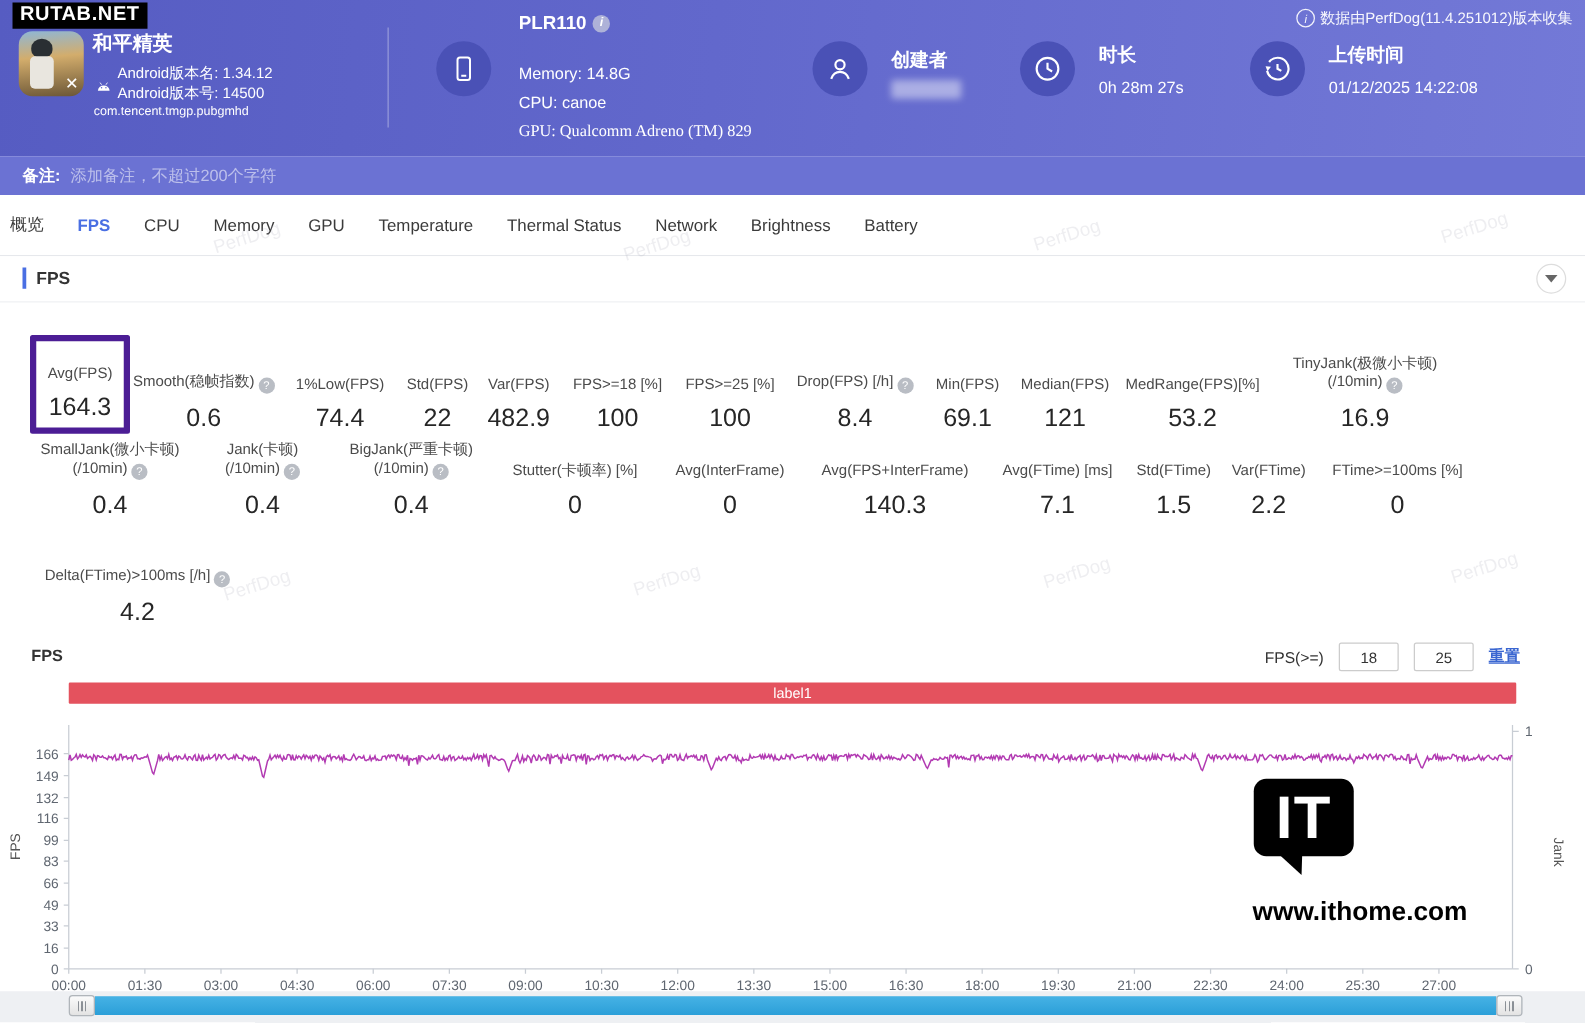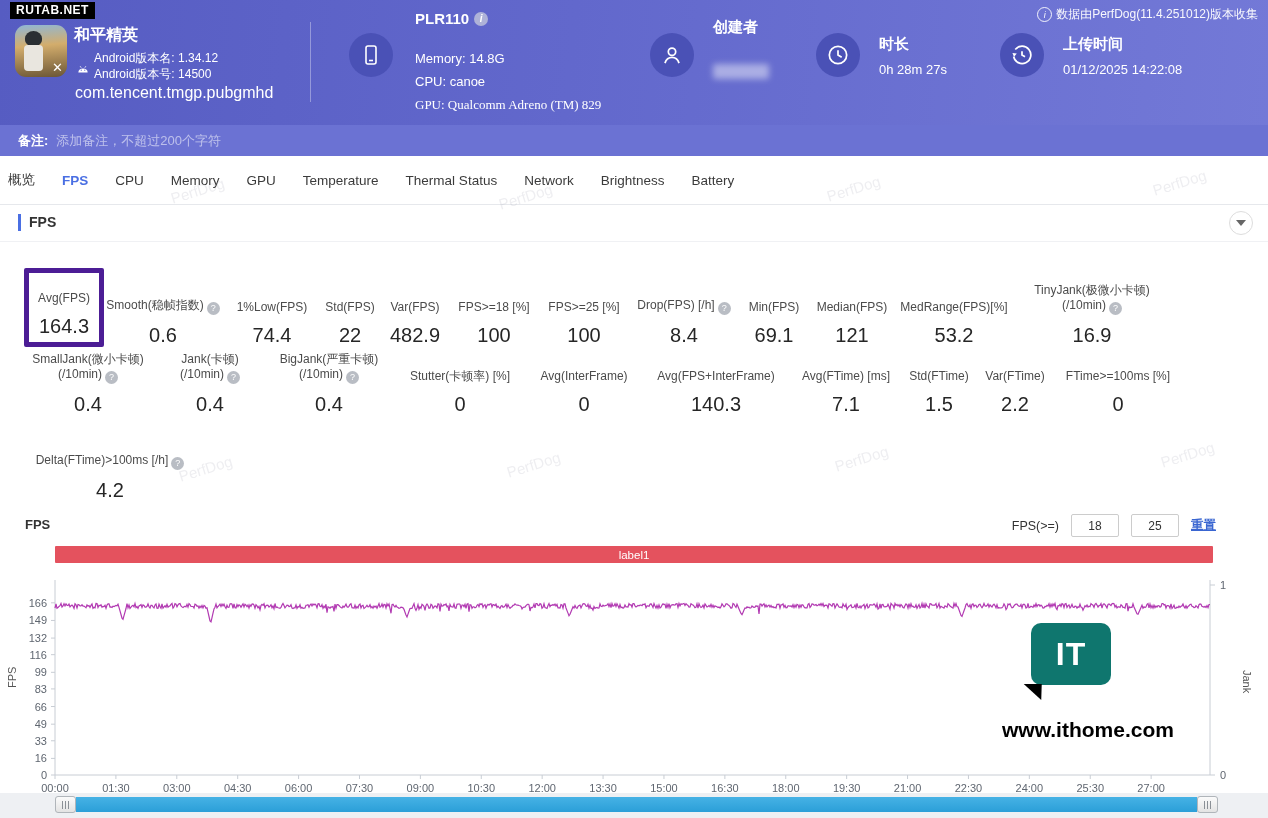--- a/index.html
+++ b/index.html
@@ -2,32 +2,32 @@
 <html><head>
 <meta charset="utf-8">
 <style>
   html,body{margin:0;padding:0;}
   body{width:1268px;height:818px;position:relative;overflow:hidden;background:#fff;
        font-family:"Liberation Sans","DejaVu Sans",sans-serif;-webkit-font-smoothing:antialiased;}
   
   .header{position:absolute;left:0;top:0;width:1268px;height:125px;
           background:linear-gradient(95deg,#565cc2 0%,#6268cc 45%,#7379d7 100%);color:#fff;}
   .rutab{position:absolute;left:10px;top:2px;background:#000;color:#fff;font-weight:bold;
-         font-size:12px;padding:1px 6px 2px;letter-spacing:.5px;}
+         font-size:16px;padding:1px 6px 2px;letter-spacing:.5px;}
   .app-icon{position:absolute;left:15px;top:25px;width:52px;height:52px;border-radius:11px;
             background:linear-gradient(175deg,#8fb7d6 0%,#d3ad6c 40%,#6b5636 100%);overflow:hidden;}
   .app-icon::before{content:"";position:absolute;left:10px;top:6px;width:17px;height:15px;
             border-radius:50% 50% 40% 40%;background:#2a2f33;}
   .app-icon::after{content:"";position:absolute;left:9px;top:20px;width:19px;height:26px;
             border-radius:4px;background:#e9e6df;}
   .ai-x{position:absolute;right:4px;bottom:2px;color:#fff;font-weight:bold;font-size:13px;}
   .app-name{position:absolute;left:74px;top:25px;font-size:16px;font-weight:bold;}
   .android-row{position:absolute;left:76px;top:50px;font-size:12px;line-height:16px;display:flex;}
   .android-glyph{width:14px;margin-right:4px;margin-top:6px;flex:0 0 auto;}
-  .pkg{position:absolute;left:75px;top:84px;font-size:16px;}
+  .pkg{position:absolute;left:75px;top:84px;font-size:10px;}
   .vdiv{position:absolute;left:310px;top:22px;width:1px;height:80px;background:rgba(255,255,255,.35);}
   .circ{position:absolute;width:44px;height:44px;border-radius:50%;background:#4a51b6;
         display:flex;align-items:center;justify-content:center;}
   .hdr-title{font-size:15px;font-weight:bold;}
   .hdr-sub{font-size:13px;}
   .info-pill{display:inline-flex;width:14px;height:14px;border-radius:50%;background:#aeb2d8;color:#fff;
              font-size:10px;align-items:center;justify-content:center;vertical-align:2px;margin-left:5px;font-style:italic;font-weight:bold;}
   .blur-name{width:56px;height:15px;margin-top:6px;background:rgba(255,255,255,.45);filter:blur(3px);border-radius:2px;}
   .collect-note{position:absolute;right:10px;top:6px;font-size:12px;color:rgba(255,255,255,.95);display:flex;align-items:center;gap:4px;}
   .i-outline{width:13px;height:13px;border-radius:50%;border:1px solid rgba(255,255,255,.9);font-size:9px;
@@ -79,22 +79,22 @@
   .fps-filter input{width:42px;height:19px;border:1px solid #ccc;border-radius:2px;text-align:center;font-size:12px;color:#333;}
   .reset-link{color:#3a66d1;font-weight:bold;text-decoration:underline;cursor:pointer;font-size:12.5px;}
   
   .band{position:absolute;left:55px;top:546px;width:1158px;height:17px;background:#e4525e;border-radius:1px;
         display:flex;align-items:center;justify-content:center;color:#fff;font-size:11.5px;}
   #chart-svg{position:absolute;left:0;top:570px;}
   #chart-svg .tick{font-size:11px;fill:#5f6670;}
   #chart-svg .axname{font-size:11px;fill:#555;}
   
   .ithome{position:absolute;left:1000px;top:618px;width:176px;height:140px;color:#000;}
-  .it-bubble{position:absolute;left:3px;top:5px;width:80px;height:62px;background:#0f766e;border-radius:10px;
-             color:#fff;font-weight:bold;font-size:32px;display:flex;align-items:center;justify-content:center;letter-spacing:1px;margin-left:28px;}
+  .it-bubble{position:absolute;left:3px;top:5px;width:80px;height:62px;background:#000000;border-radius:10px;
+             color:#fff;font-weight:bold;font-size:48px;display:flex;align-items:center;justify-content:center;letter-spacing:1px;}
   .it-tail{position:absolute;left:28px;top:66px;width:0;height:0;border-left:9px solid transparent;
            border-right:9px solid transparent;border-top:16px solid #000;transform:skewX(28deg);}
   .zhijia{position:absolute;left:92px;top:8px;font-size:48px;font-weight:bold;line-height:56px;font-family:"DejaVu Serif","Liberation Serif",serif;}
   .it-url{position:absolute;left:0;top:100px;width:176px;text-align:center;font-size:21px;font-weight:bold;}
   
   .wm{position:absolute;font-size:15px;color:#99a;opacity:.16;transform:rotate(-17deg);pointer-events:none;z-index:6;}
   
   .sb-strip{position:absolute;left:0;top:793px;width:1268px;height:25px;background:#eef0f3;}
   .sb-track{position:absolute;left:55px;top:797px;width:1163px;height:15px;background:#e1e5e9;border-radius:2px;}
   .sb-bar{position:absolute;left:76px;top:797px;width:1121px;height:15px;background:linear-gradient(180deg,#46b2e5,#2b9fd8);cursor:pointer;}
@@ -142,21 +142,21 @@
   <div style="position:absolute;left:415px;top:51px;" class="hdr-sub">Memory: 14.8G</div>
   <div style="position:absolute;left:415px;top:74px;" class="hdr-sub">CPU: canoe</div>
   <div style="position:absolute;left:415px;top:97px;font-family:Liberation Serif, serif;" class="hdr-sub">GPU: Qualcomm Adreno (TM) 829</div>
 
   <div class="circ" style="left:650px;top:33px;">
     <svg width="26" height="26" viewBox="0 0 24 24" fill="none" stroke="#fff" stroke-width="1.6">
       <circle cx="12" cy="9" r="3.4"></circle>
         <path d="M5.5 19.5c1.2-3.6 3.6-5.2 6.5-5.2s5.3 1.6 6.5 5.2"></path>
     </svg>
   </div>
-  <div style="position:absolute;left:713px;top:18px;" class="hdr-title">创建者</div>
+  <div style="position:absolute;left:713px;top:39px;" class="hdr-title">创建者</div>
   <div style="position:absolute;left:713px;top:58px;">
       <div class="blur-name"></div>
     </div>
 
   <div class="circ" style="left:816px;top:33px;">
     <svg width="26" height="26" viewBox="0 0 24 24" fill="none" stroke="#fff" stroke-width="1.6">
       <circle cx="12" cy="12" r="8"></circle>
         <path d="M12 7.5V12l3.4 2"></path>
     </svg>
   </div>

